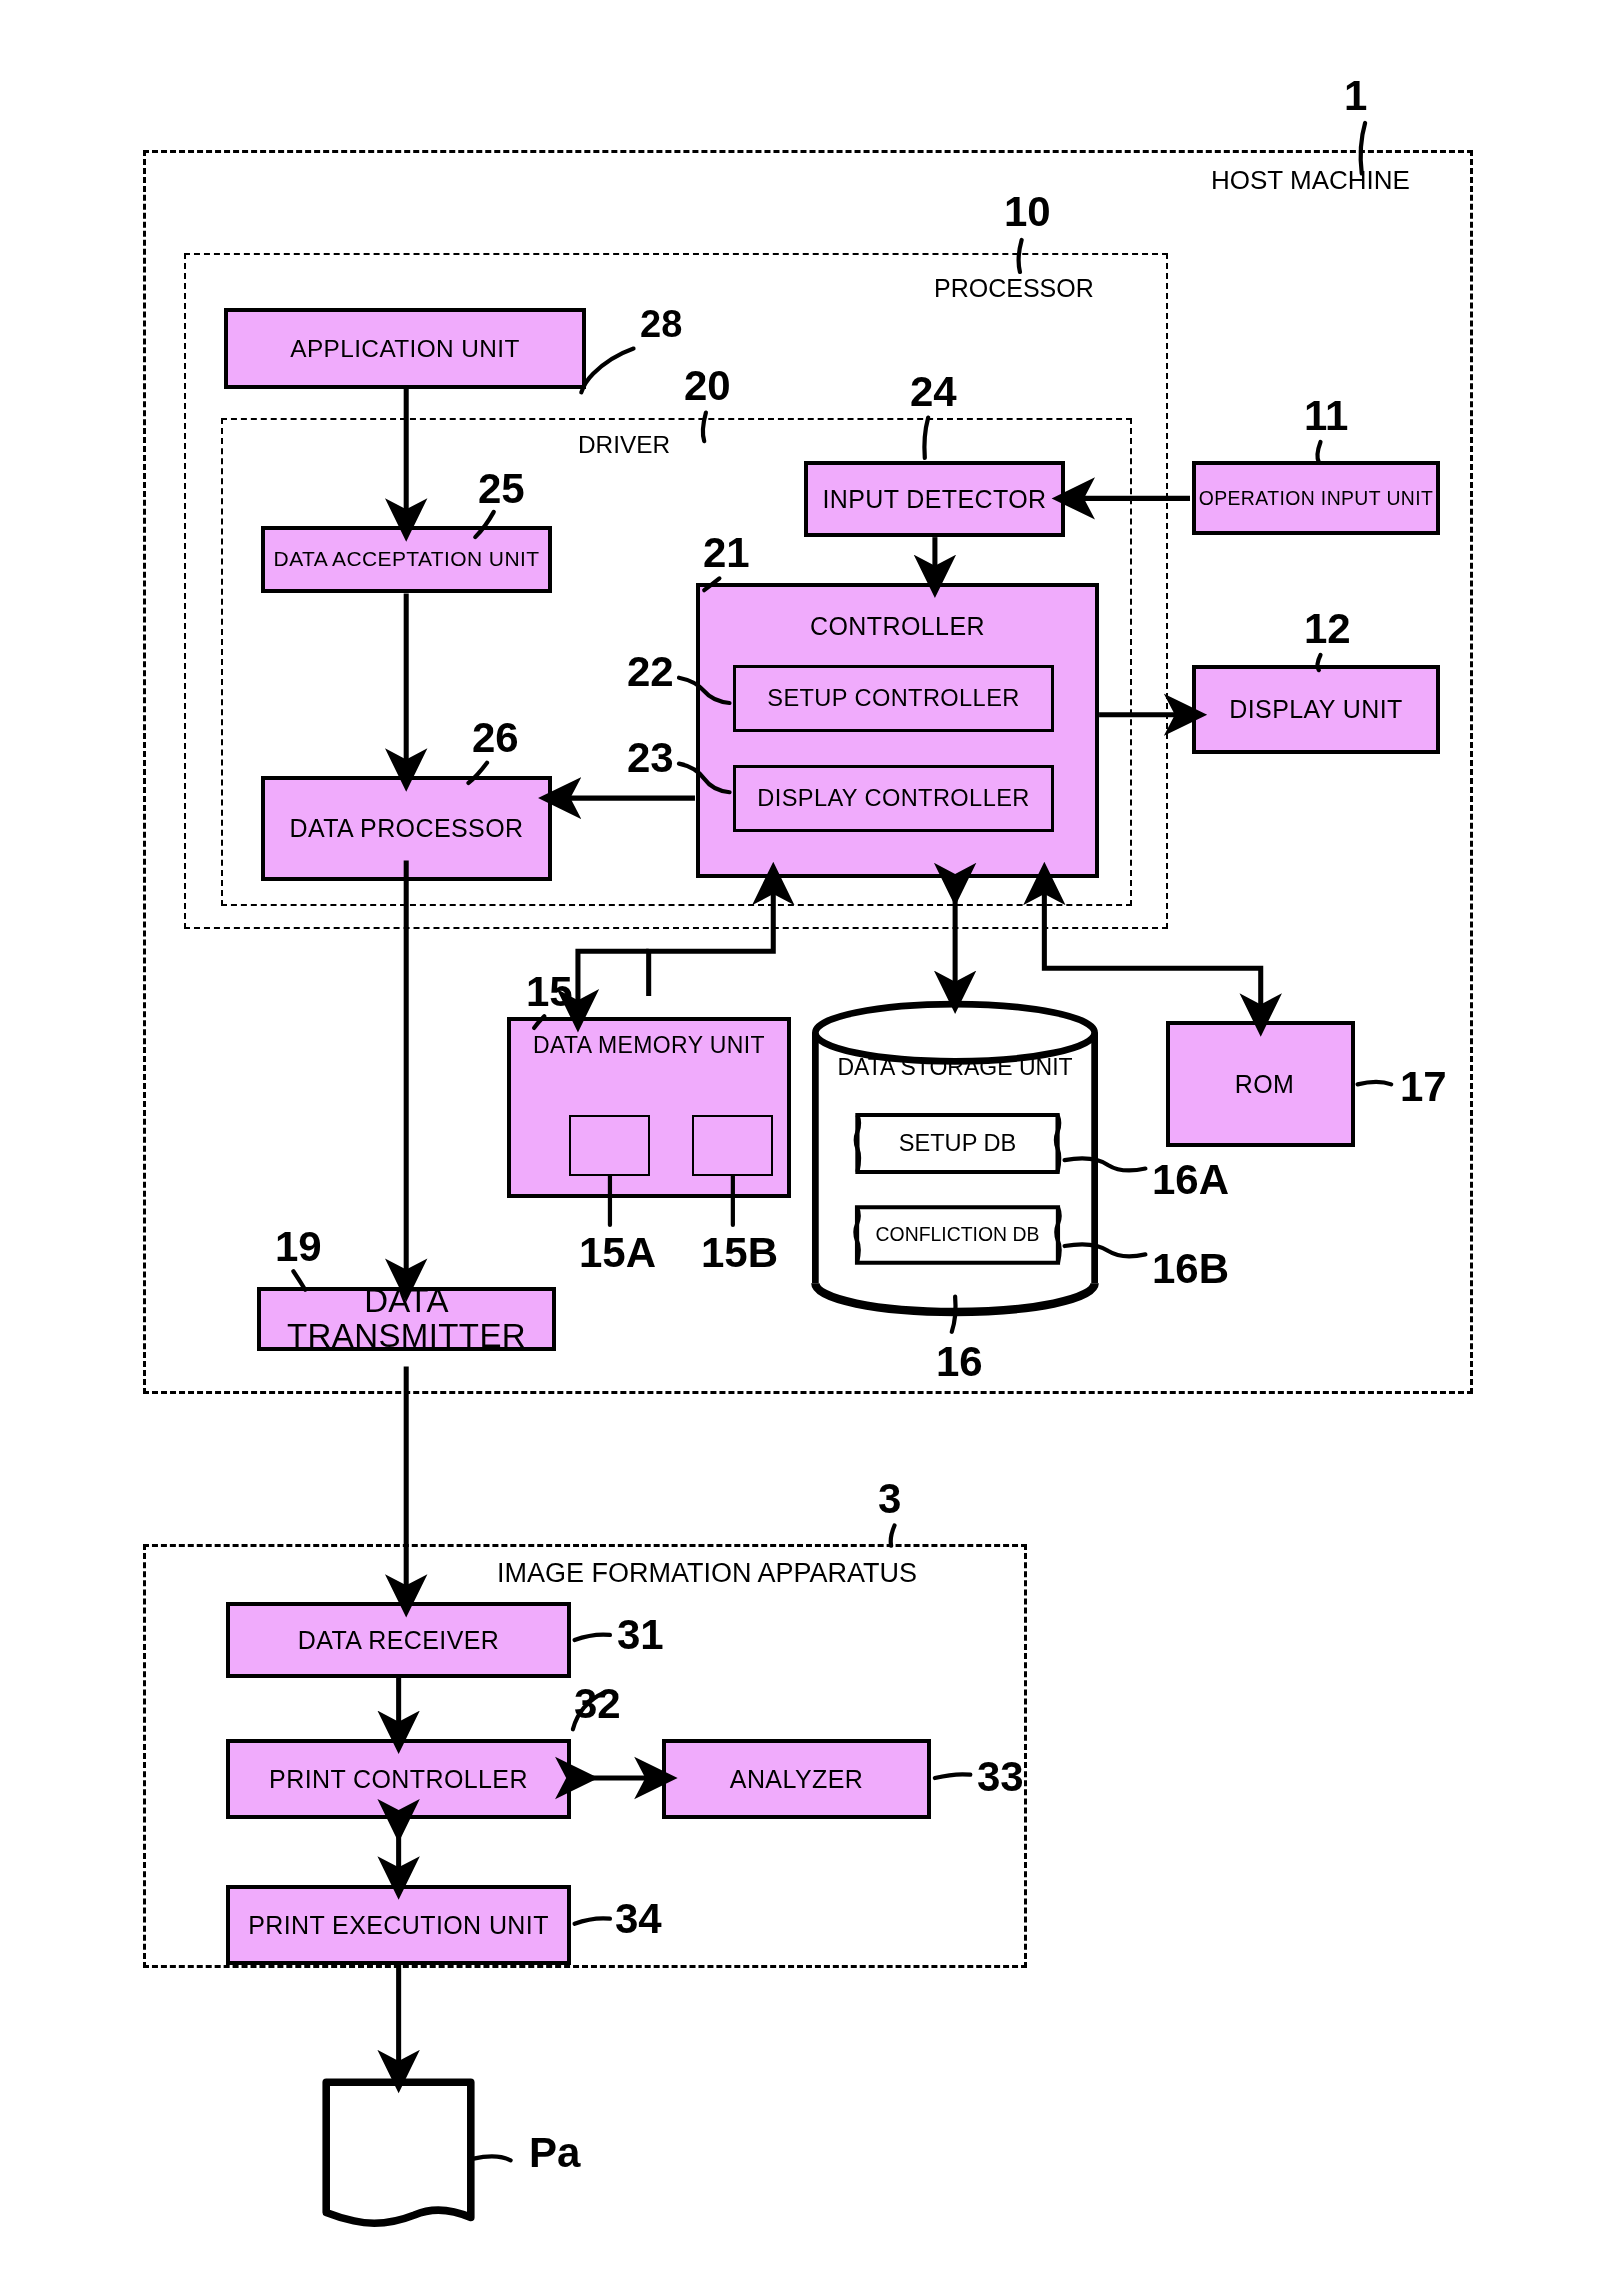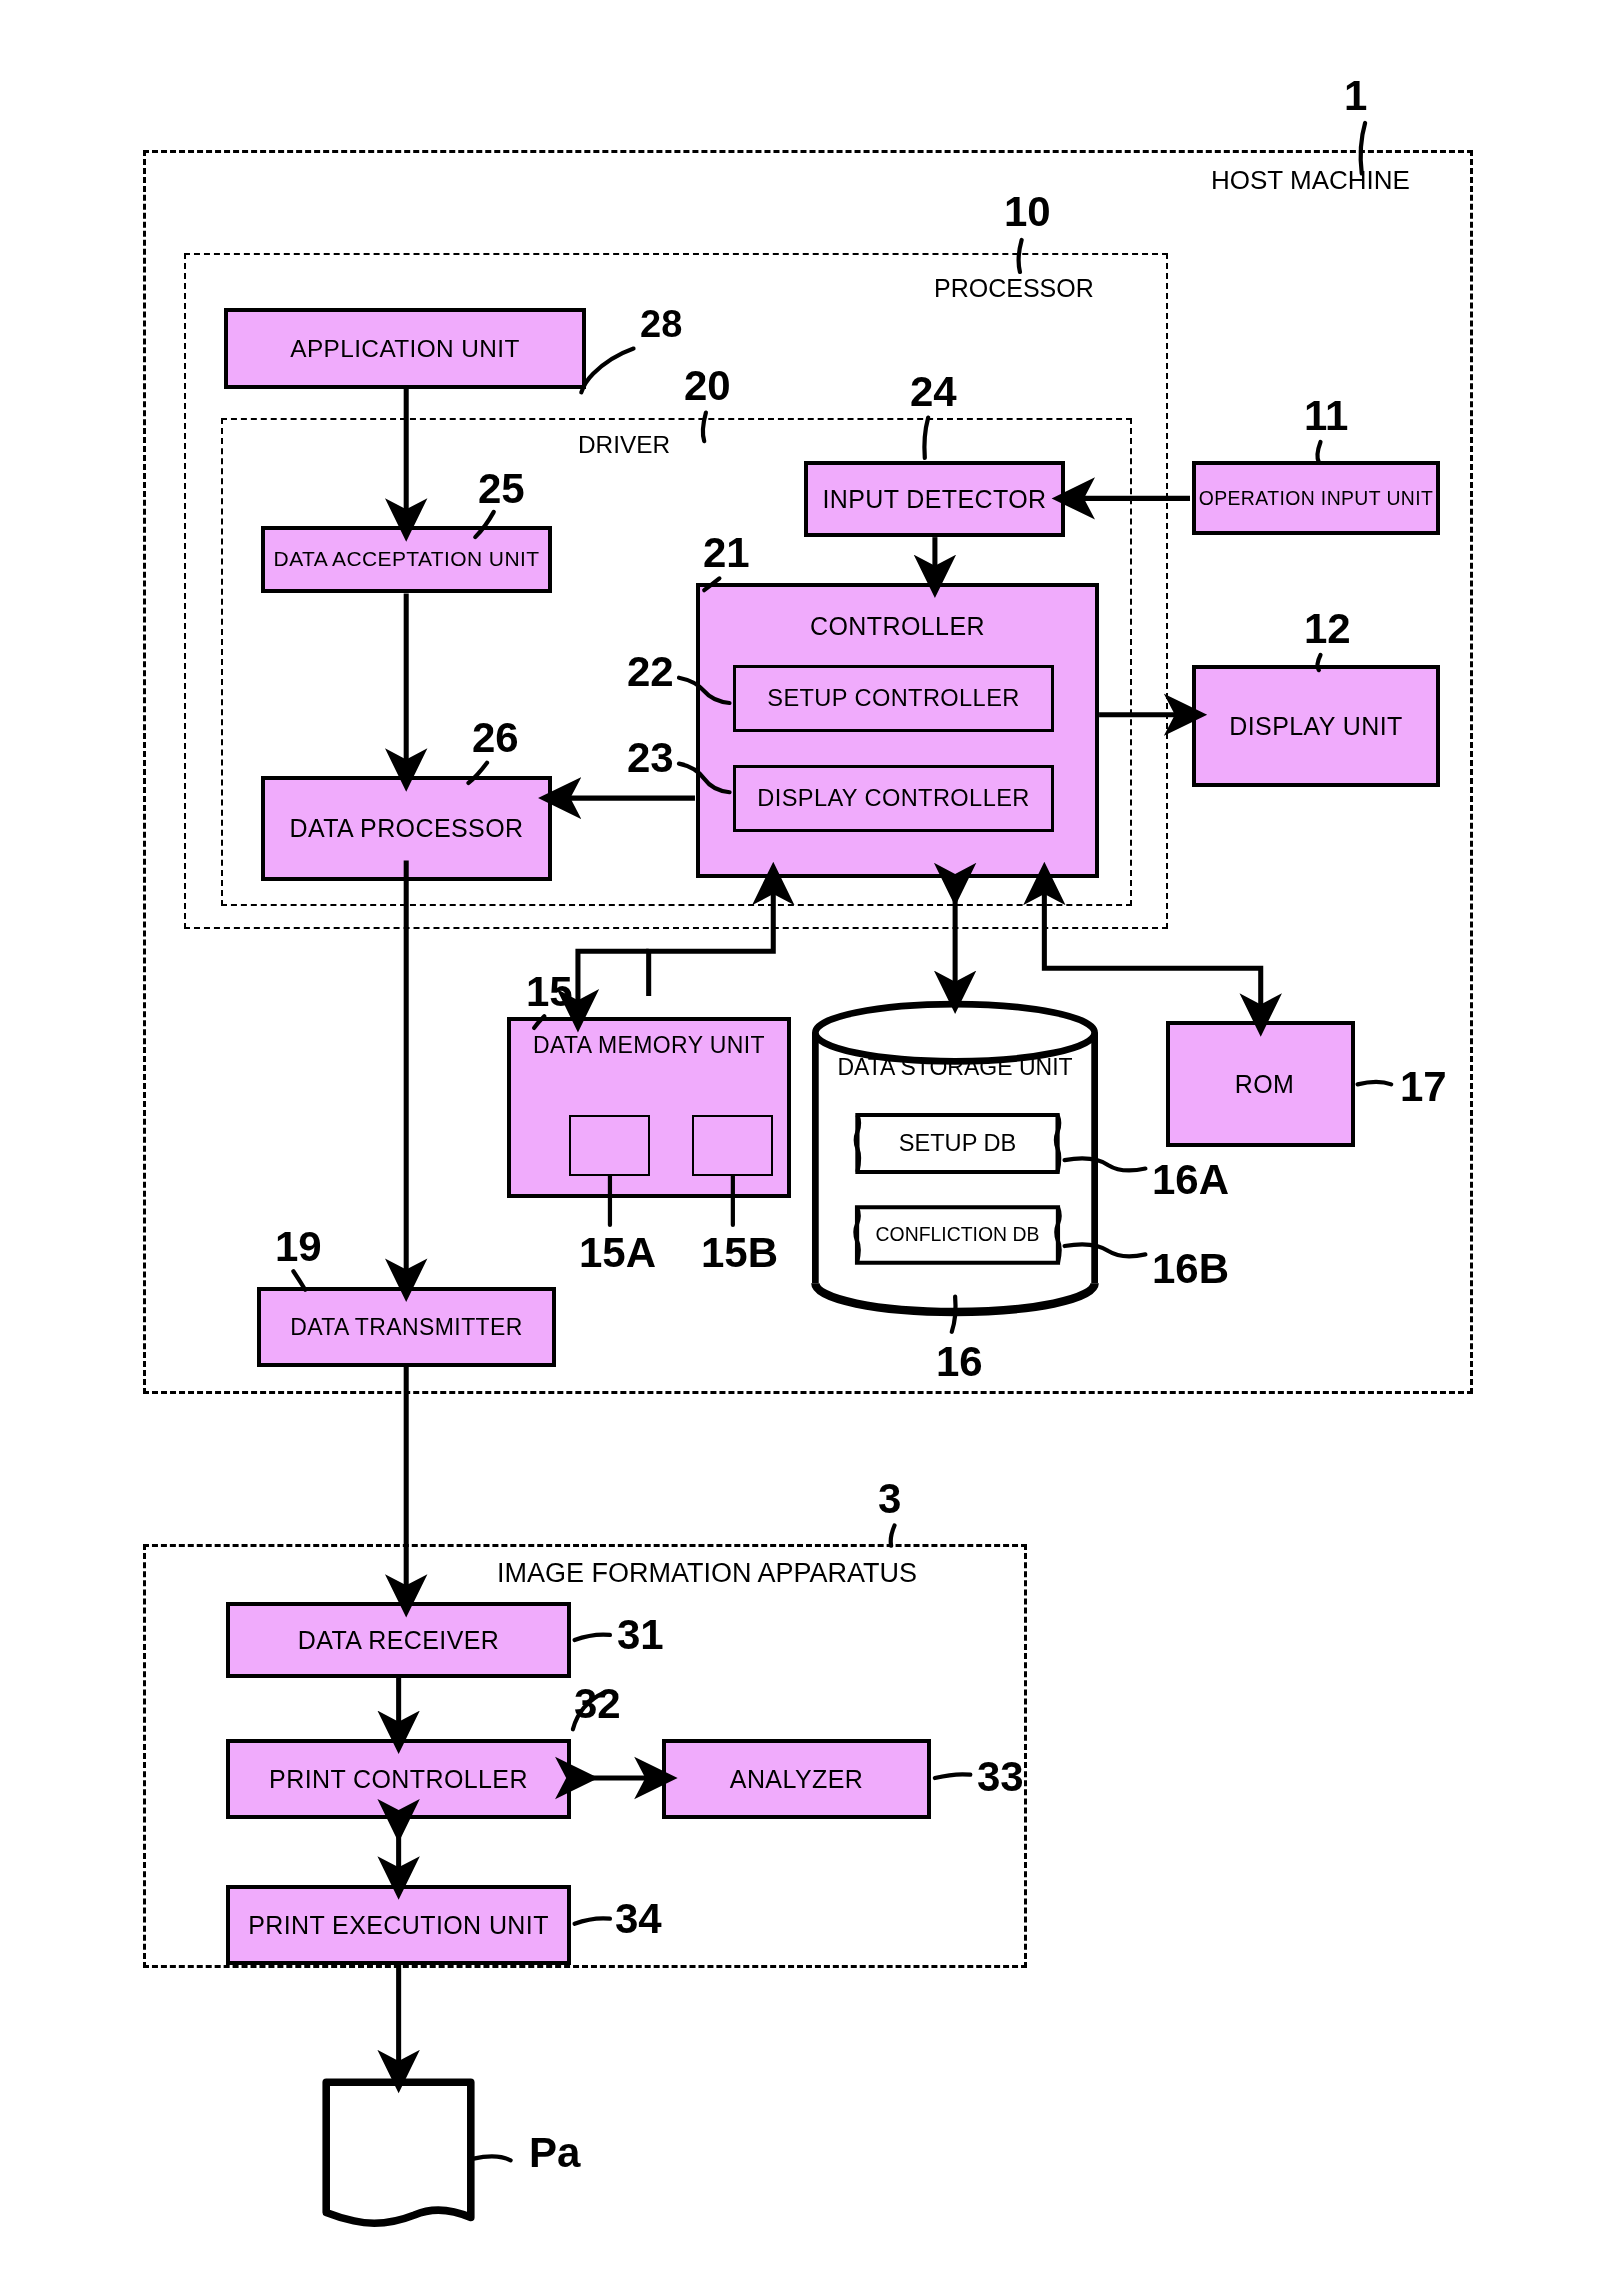--- a/index.html
+++ b/index.html
@@ -75,21 +75,21 @@
   <div class="box inner" style="left:733px;top:665px;width:321px;height:67px;font-size:23.6px;">
     <span>SETUP CONTROLLER</span>
   </div>
   <div class="ref" style="left:627px;top:648px;font-size:42px;">22</div>
 
   <div class="box inner" style="left:733px;top:765px;width:321px;height:67px;font-size:23.6px;">
     <span>DISPLAY CONTROLLER</span>
   </div>
   <div class="ref" style="left:627px;top:734px;font-size:42px;">23</div>
 
-  <div class="box" style="left:1192px;top:665px;width:248px;height:122px;font-size:25px;">
+  <div class="box" style="left:1192px;top:665px;width:248px;height:89px;font-size:25px;">
     <span>DISPLAY UNIT</span>
   </div>
   <div class="ref" style="left:1304px;top:605px;font-size:42px;">12</div>
 
   <div class="box" style="left:507px;top:1017px;width:284px;height:181px;align-items:flex-start;">
     <span style="margin-top:11.8px;font-size:23px;">DATA MEMORY UNIT</span>
   </div>
   <div class="box thinner" style="left:569px;top:1115px;width:81px;height:61px;"></div>
   <div class="box thinner" style="left:692px;top:1115px;width:81px;height:61px;"></div>
   <div class="ref" style="left:526px;top:968px;font-size:42px;">15</div>
@@ -125,21 +125,21 @@
     </svg>
     <span style="position:absolute;left:0;top:21px;width:211px;text-align:center;font-size:19.4px;">CONFLICTION DB</span>
   </div>
   <div class="ref" style="left:1152px;top:1245px;font-size:42px;">16B</div>
 
   <div class="box" style="left:1166px;top:1021px;width:189px;height:126px;font-size:25px;padding-left:8px;">
     <span>ROM</span>
   </div>
   <div class="ref" style="left:1400px;top:1063px;font-size:42px;">17</div>
 
-  <div class="box" style="left:257px;top:1287px;width:299px;height:80px;font-size:23px;">
+  <div class="box" style="left:257px;top:1287px;width:299px;height:64px;font-size:33px;">
     <span>DATA TRANSMITTER</span>
   </div>
   <div class="ref" style="left:275px;top:1223px;font-size:42px;">19</div>
 
   <div class="dash" style="left:143px;top:1544px;width:884px;height:424px;"></div>
   <div class="clabel" style="left:492px;top:1558px;font-size:27px;">IMAGE FORMATION APPARATUS</div>
   <div class="ref" style="left:878px;top:1475px;font-size:42px;">3</div>
 
   <div class="box" style="left:226px;top:1602px;width:345px;height:76px;font-size:25px;">
     <span>DATA RECEIVER</span>

